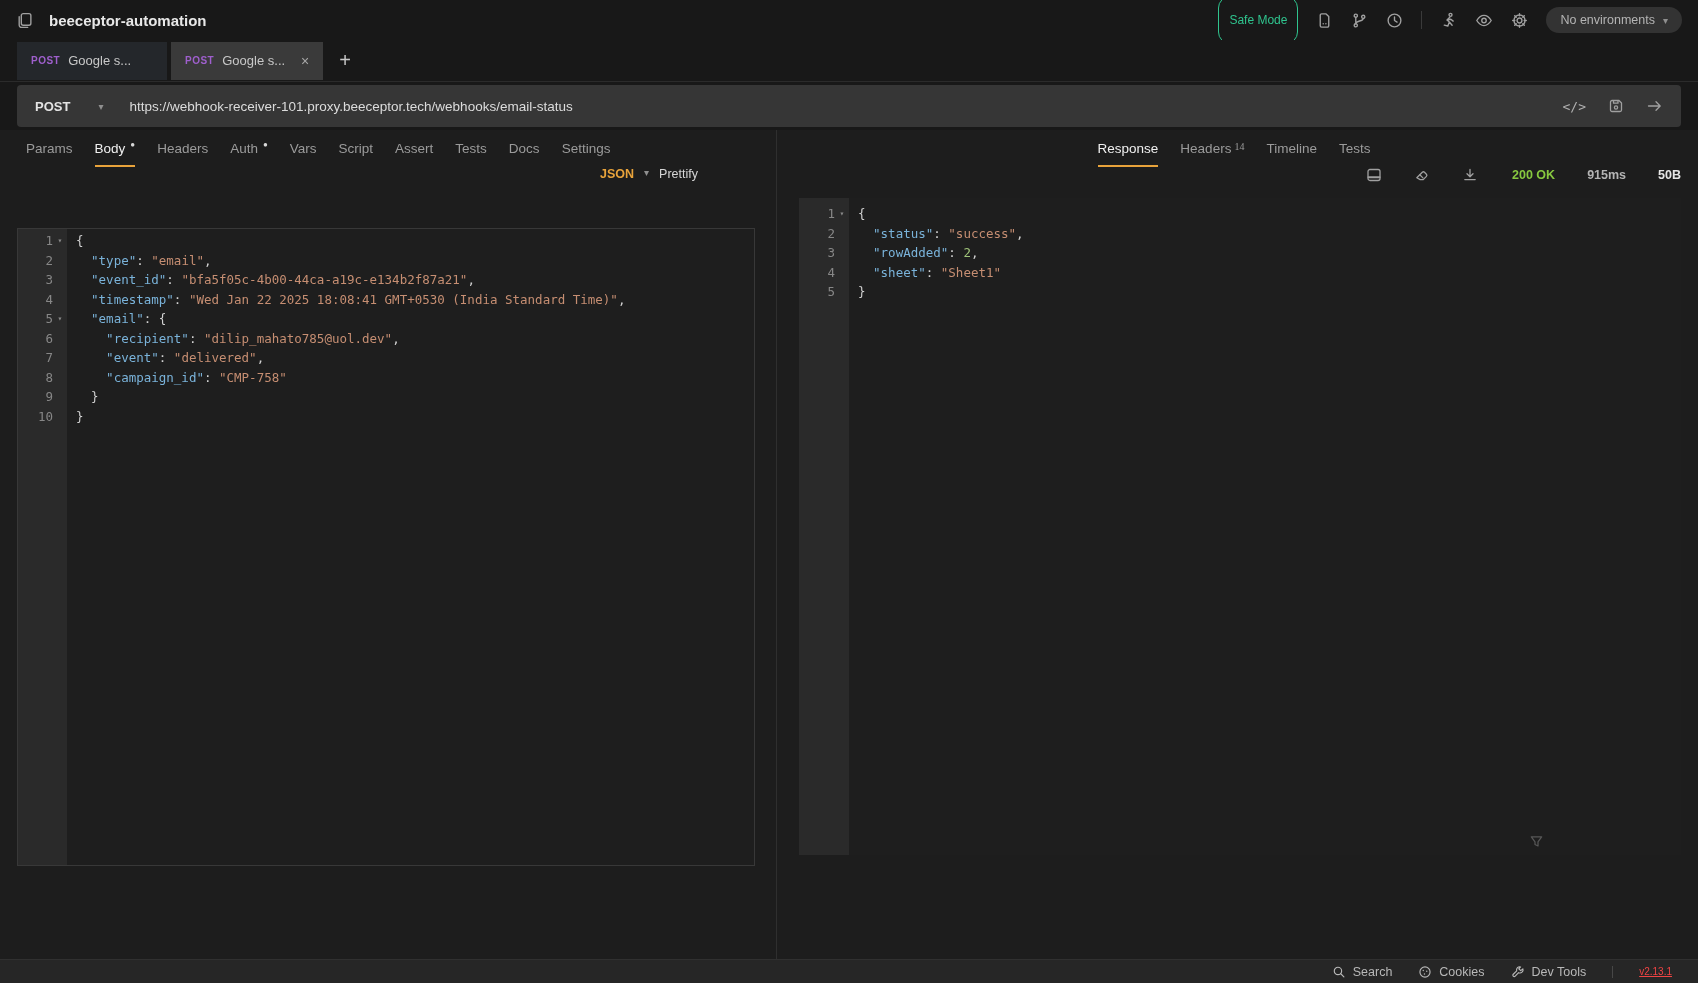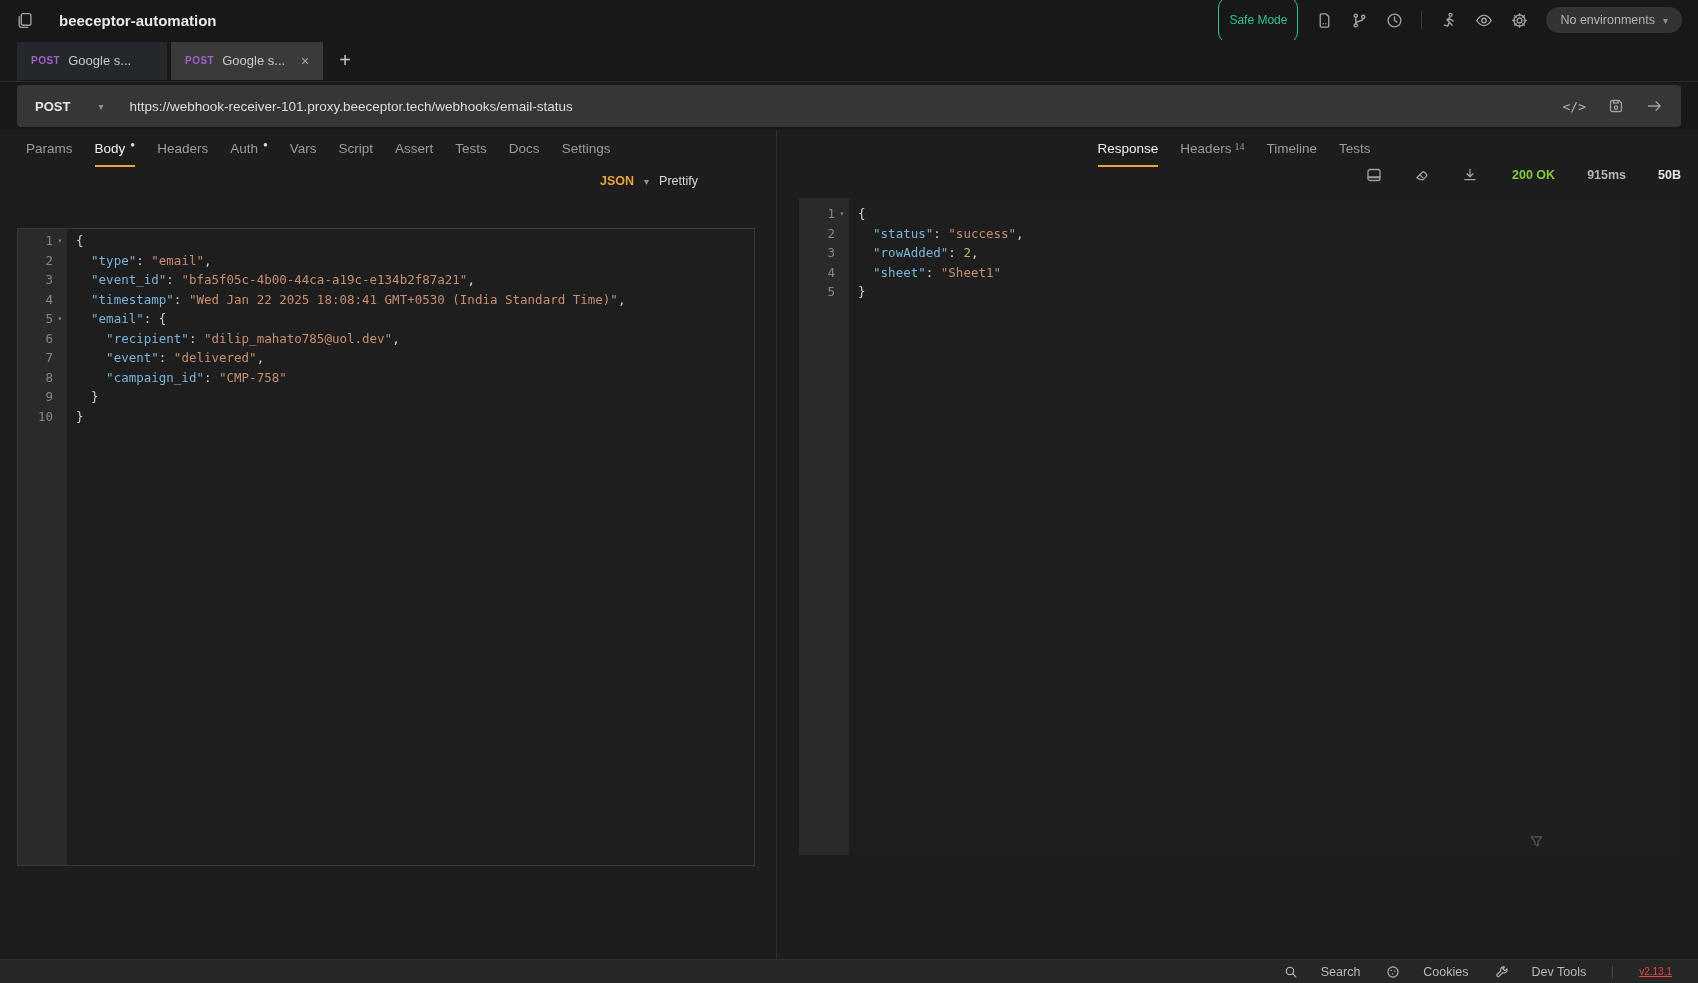--- a/index.html
+++ b/index.html
@@ -8,21 +8,21 @@
     background:#1d1d1d;
     font-family:"Liberation Sans", sans-serif;
     color:#d0d0d0;
     display:flex; flex-direction:column;
   }
   svg { display:block; }
   .ico { stroke:#a0a0a0; fill:none; stroke-width:1.3; stroke-linecap:round; stroke-linejoin:round; }
 
   
   .header { height:40px; background:#181818; display:flex; align-items:center; padding:0 16px; flex:0 0 auto; }
-  .hdr-left { display:flex; align-items:center; gap:26px; }
+  .hdr-left { display:flex; align-items:center; gap:16px; }
   .app-title { font-size:15px; font-weight:700; color:#e8e8e8; }
   .hdr-right { margin-left:auto; display:flex; align-items:center; gap:18px; }
   .safe-pill { border:1px solid #2fc48e; color:#2fc48e; border-radius:12px; padding:16px 10px; font-size:12px; }
   .hdr-divider { width:1px; height:18px; background:#3a3a3a; }
   .env-pill { background:#333333; border-radius:14px; padding:6px 14px; font-size:12.5px; color:#b4b4b4; display:flex; align-items:center; gap:8px; }
   .caret { font-size:10px; color:#8f8f8f; }
 
   
   .tabbar { height:42px; background:#181818; display:flex; align-items:center; padding-left:17px; border-bottom:1px solid #2b2b2b; flex:0 0 auto; }
   .file-tab { height:38px; margin-right:4px; padding:0 14px; display:flex; align-items:center; gap:8px; background:#24272b; min-width:150px; cursor:default; }
@@ -49,21 +49,21 @@
 
   
   .ptab-row { height:37px; display:flex; align-items:center; flex:0 0 auto; }
   .ptab { position:relative; height:37px; display:flex; align-items:center; padding:0 11px; font-size:13.5px; color:#9b9b9b; cursor:default; }
   .ptab.active { color:#f0f0f0; }
   .ptab.active::after { content:""; position:absolute; left:11px; right:11px; bottom:0; height:2px; background:#e8a33b; }
   .ptab .dot { font-size:8px; color:#d8d8d8; margin-left:5px; position:relative; top:-4px; }
   .ptab sup { font-size:10px; color:#9b9b9b; margin-left:3px; position:relative; top:-2px;font-family:Liberation Serif, serif; }
 
   .req-tabs { padding-left:15px; }
-  .body-toolbar { height:28px; display:flex; justify-content:flex-end; align-items:center; padding-right:78px; gap:10px; flex:0 0 auto; }
+  .body-toolbar { height:28px; display:flex; justify-content:flex-end; padding-right:78px; gap:10px; flex:0 0 auto; }
   .json-mode { color:#e8a33b; font-size:12.5px; font-weight:700; }
   .prettify { color:#d6d6d6; font-size:12.5px; }
 
   
   .editor { font-family:"DejaVu Sans Mono", monospace; font-size:12.5px; }
   .editor.request {
     margin:33px 21px 0 17px; height:638px;
     border:1px solid #383838;
     background:linear-gradient(to right, #2a2a2a 0, #2a2a2a 49px, #1e1e1e 49px);
     padding-top:2px; overflow:hidden;
@@ -88,21 +88,21 @@
   .resp-header { height:37px; display:flex; align-items:center; padding:0 17px 0 10px;flex-direction:column; }
   .resp-actions { margin-left:auto; display:flex; align-items:center; gap:32px; }
   .status-ok { color:#87c83f; font-size:12.5px; font-weight:700; margin-left:2px; }
   .status-time { color:#b4b4b4; font-size:12.5px; font-weight:700; }
   .status-size { color:#e6e6e6; font-size:12.5px; font-weight:700; }
   .filter-float { position:absolute; top:704px; left:752px; opacity:.75; }
 
   
   .footer { height:24px; flex:0 0 auto; background:#262626; border-top:1px solid #303030;
     display:flex; align-items:center; justify-content:flex-end; gap:26px; padding-right:26px; }
-  .foot-item { display:flex; align-items:center; gap:23px; font-size:12.5px; color:#b8b8b8; }
+  .foot-item { display:flex; align-items:center; gap:7px; font-size:12.5px; color:#b8b8b8; }
   .foot-divider { width:1px; height:12px; background:#474747; }
   .version { font-size:10px; color:#ef4444;text-decoration:underline; }
 </style>
 </head>
 <body>
 
 <div class="header">
   <div class="hdr-left">
     <span>
       <svg class="ico" width="17" height="17" viewBox="0 0 16 16">

